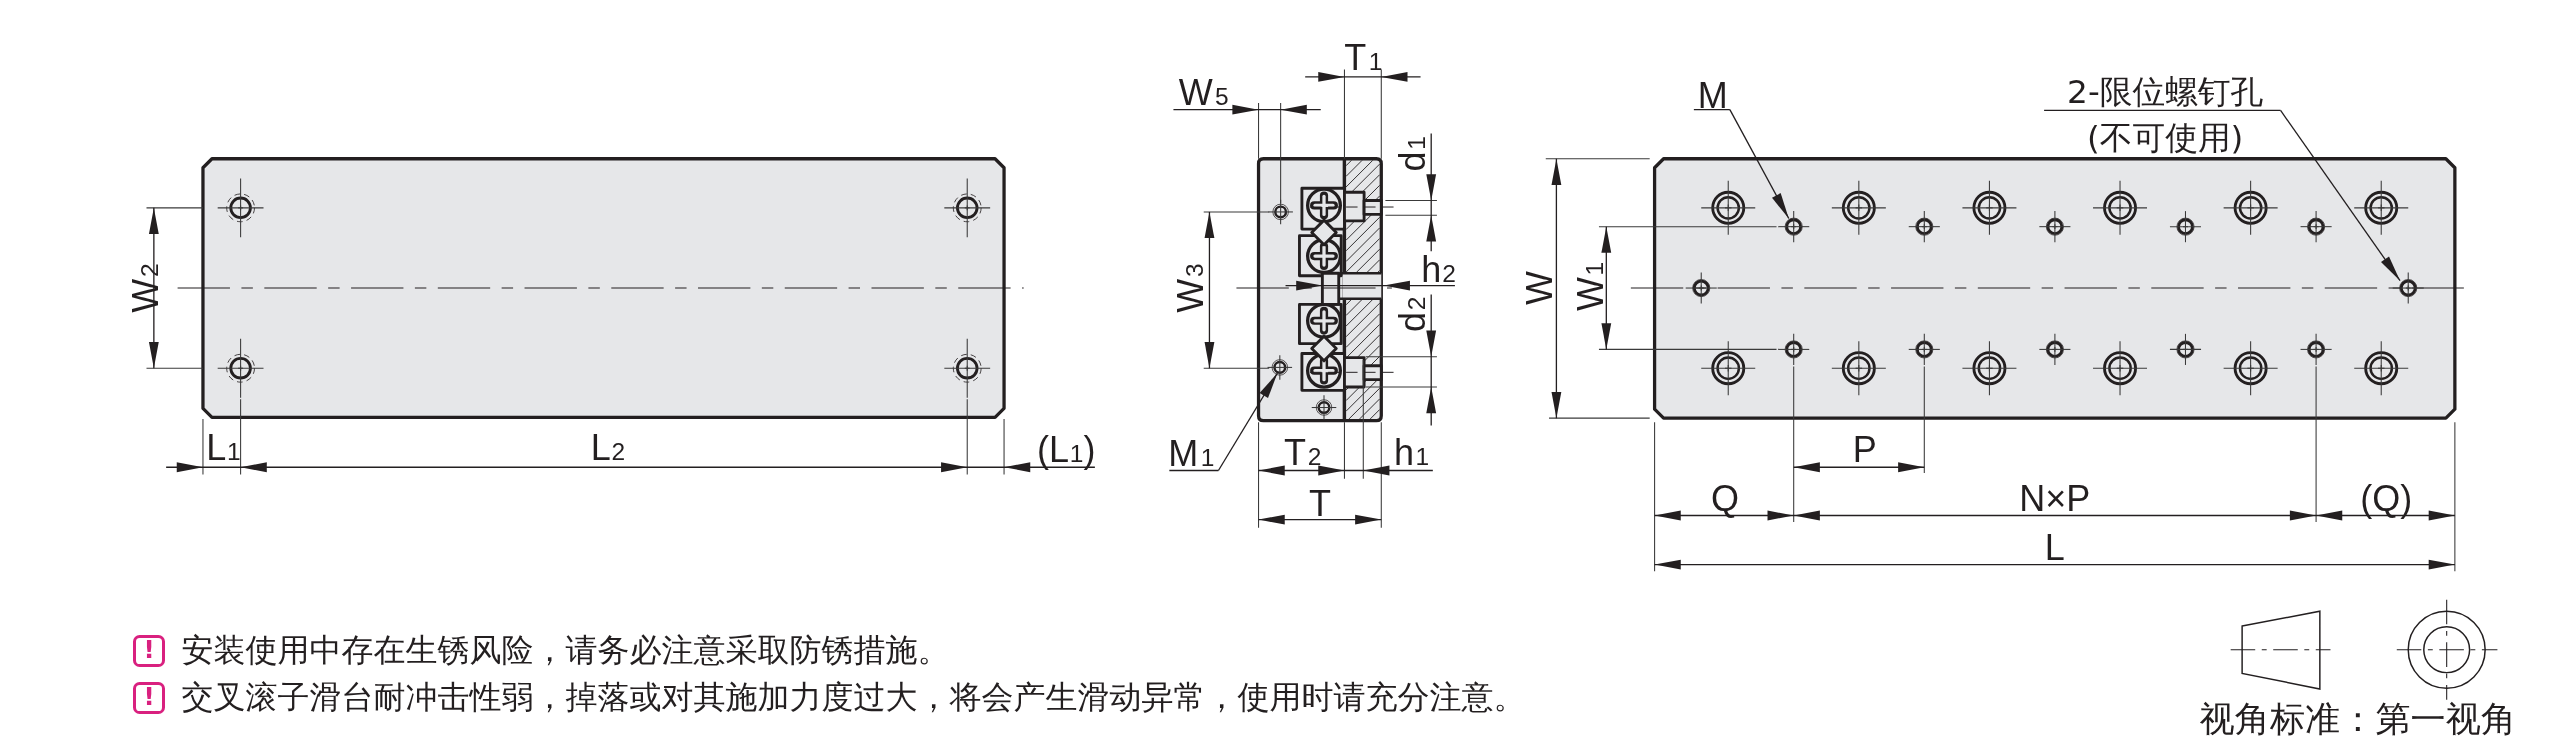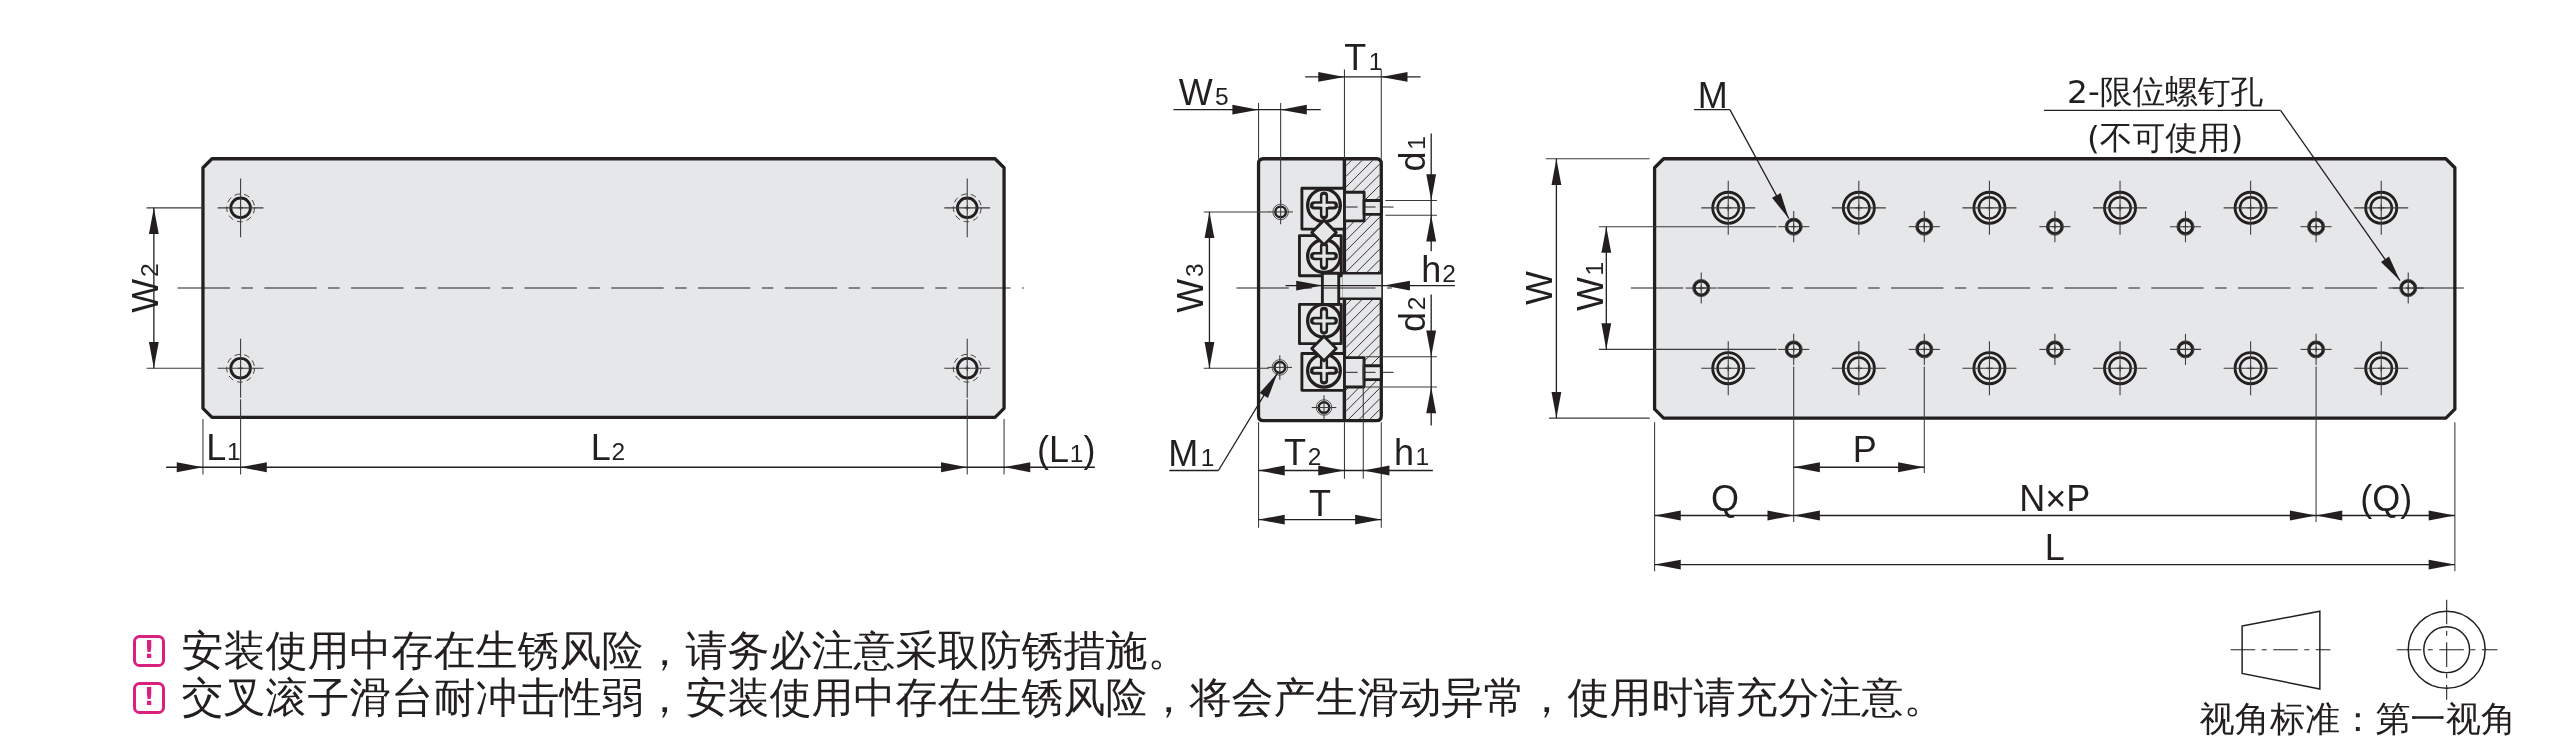--- a/index.html
+++ b/index.html
@@ -32,21 +32,21 @@
   .proj-center { fill: none; stroke: #231f20; stroke-width: 1.3; stroke-dasharray: 30 8 6 8; }
 
   .notes { position: absolute; left: 133px; top: 627px; }
   .note { display: flex; align-items: center; height: 47px; }
   .warn {
     width: 26px; height: 26px; border: 3.3px solid #d9207f; border-radius: 6.6px;
     display: flex; align-items: center; justify-content: center;
     color: #d9207f; font-weight: bold; font-size: 24.6px; line-height: 1;
     margin-right: 16.4px; font-family: "DejaVu Sans", sans-serif;
   }
-  .note-text { font-size: 42px; white-space: nowrap; font-family: Liberation Sans, sans-serif; color: #231f20; }
+  .note-text { font-size: 32px; white-space: nowrap; font-family: Liberation Sans, sans-serif; color: #231f20; }
 </style>
 </head>
 <body>
 
 <svg id="drawing" width="2576" height="743" viewBox="0 0 3146 908" xmlns="http://www.w3.org/2000/svg">
 
   <g>
     <g id="front-geom">
         <polygon points="258,194 1215,194 1226,205 1226,499 1215,510 258,510 247,499 247,205" class="outline"></polygon>
         <line x1="216" y1="352" x2="1250" y2="352" class="center"></line>
@@ -456,16 +456,16 @@
   </g>
 </svg>
 
 <div class="notes">
   <div class="note">
     <span class="warn">!</span>
     <span class="note-text">安装使用中存在生锈风险，请务必注意采取防锈措施。</span>
   </div>
   <div class="note">
     <span class="warn">!</span>
-    <span class="note-text">交叉滚子滑台耐冲击性弱，安装使用中存在生锈风险，将会产生滑动异常，使用时请充分注意。</span>
+    <span class="note-text">交叉滚子滑台耐冲击性弱，掉落或对其施加力度过大，将会产生滑动异常，使用时请充分注意。</span>
   </div>
 </div>
 
 
 </body></html>

